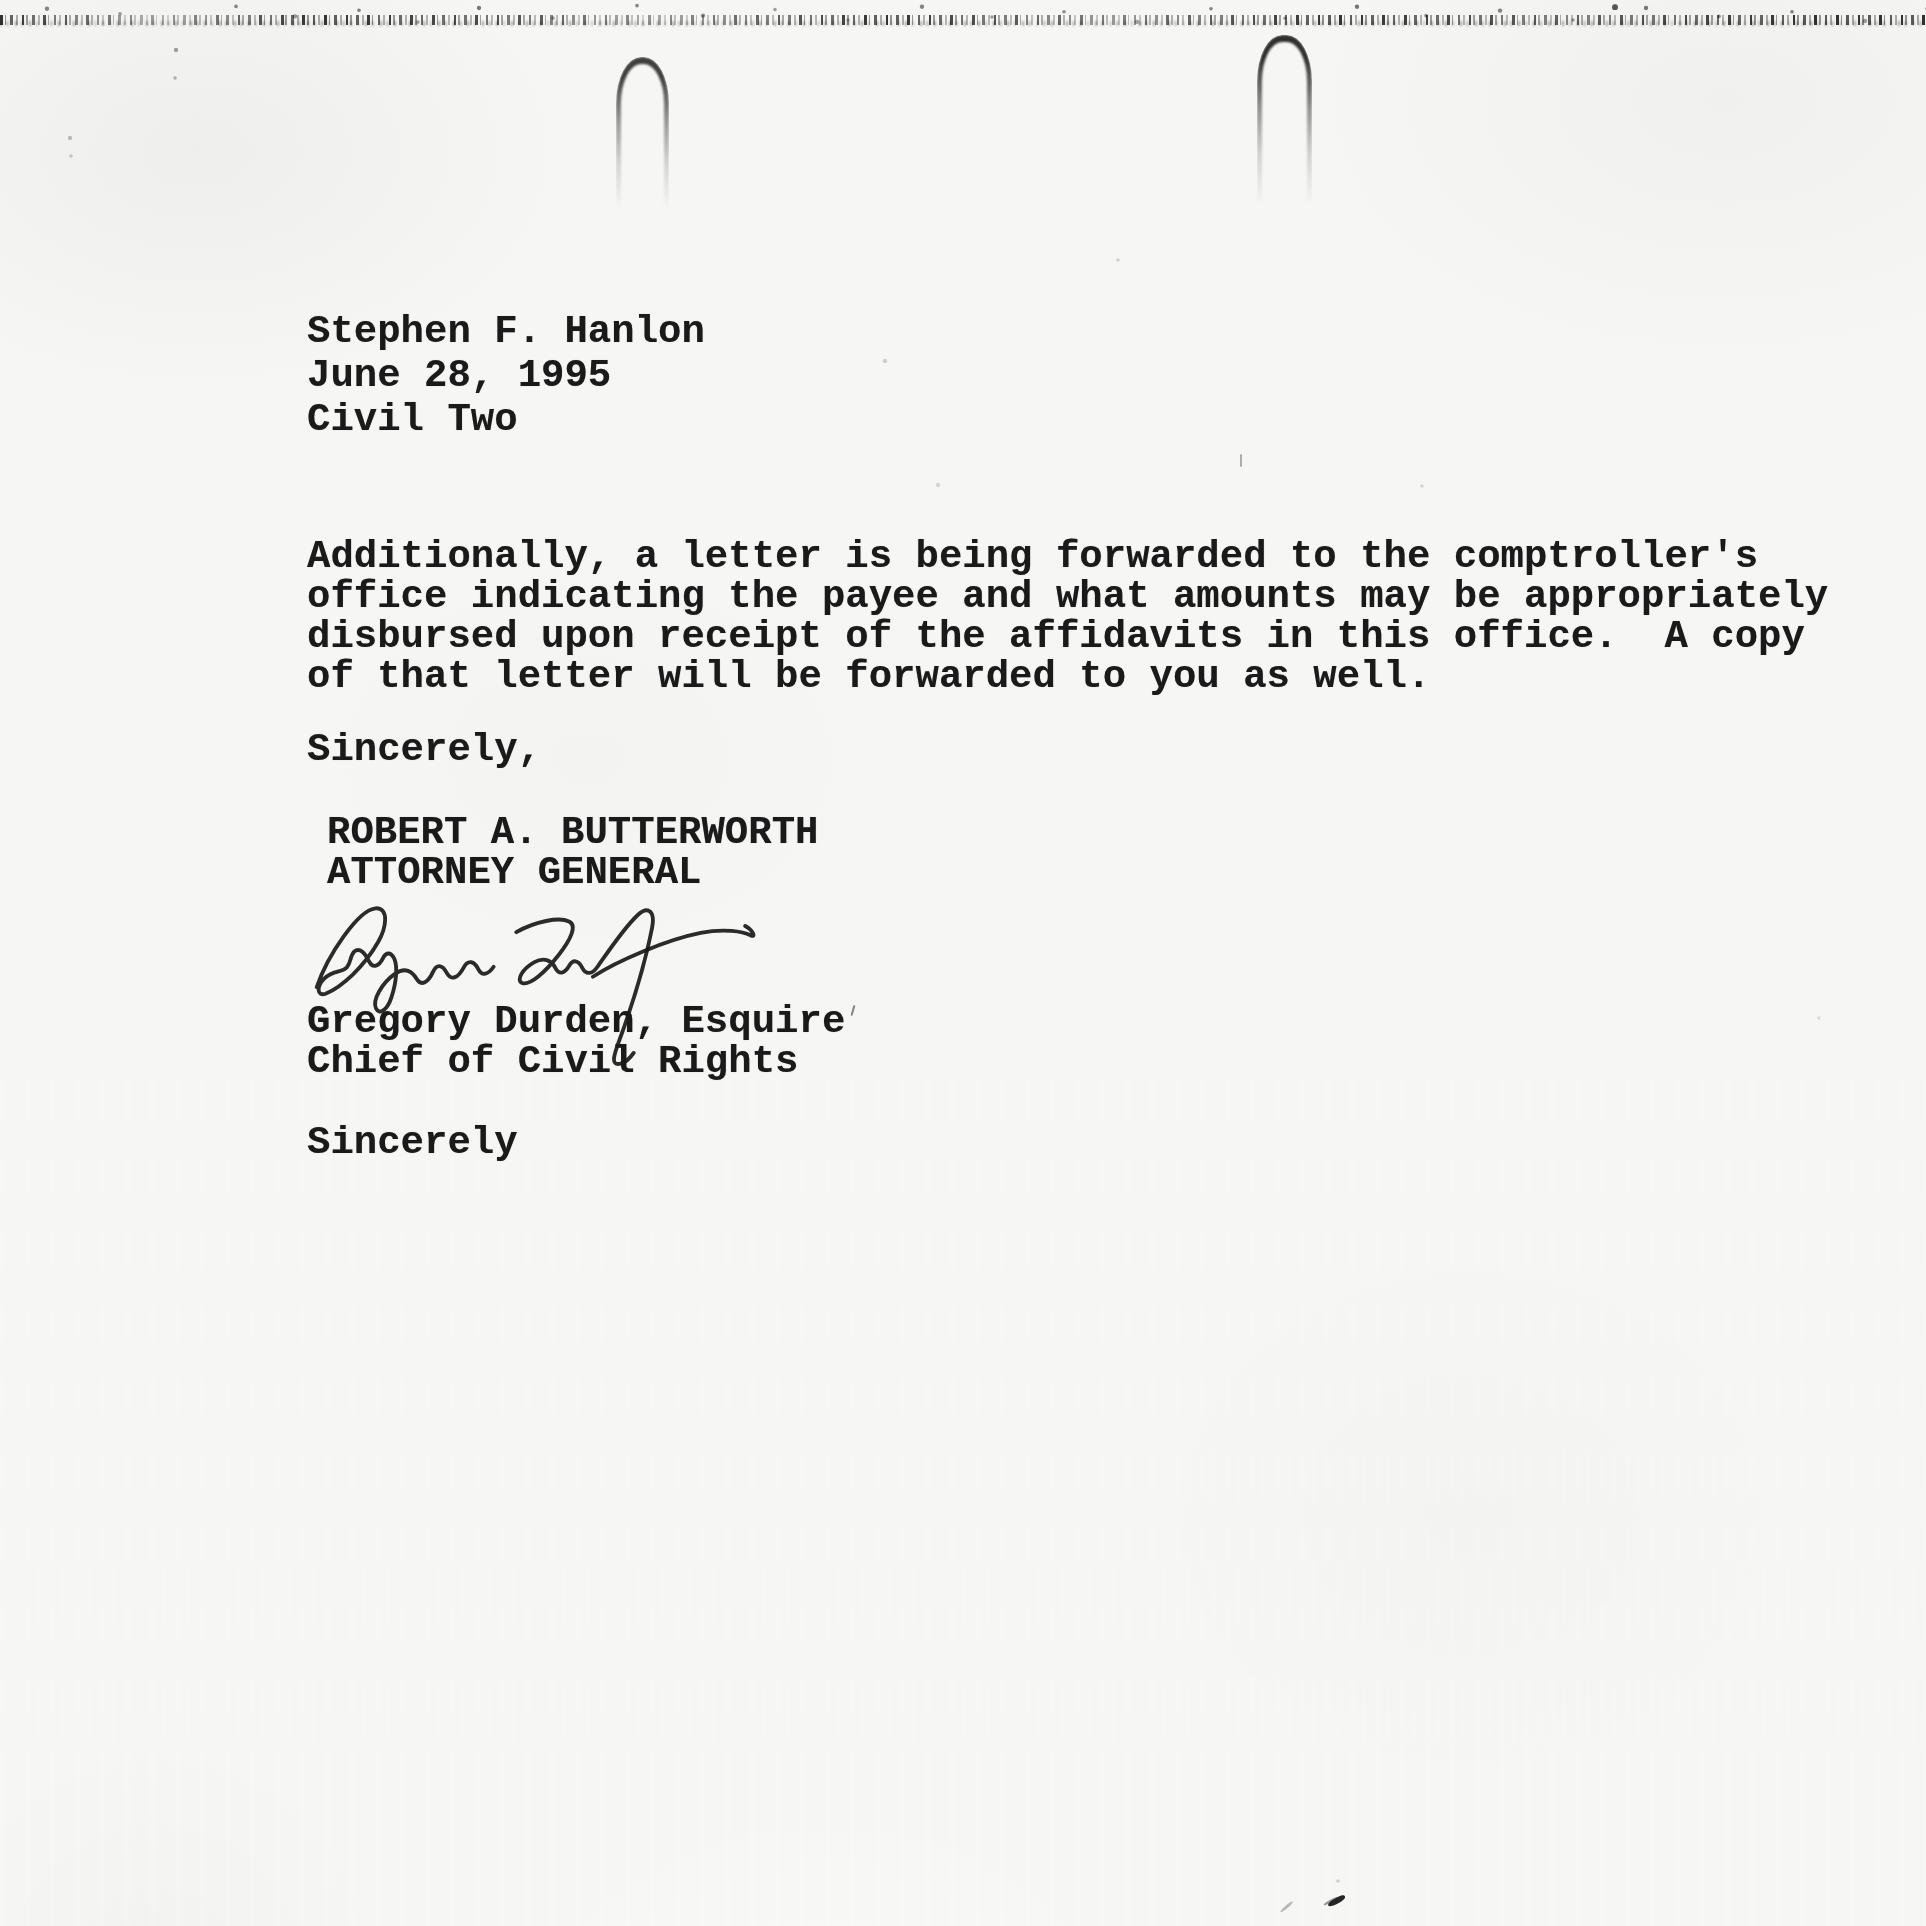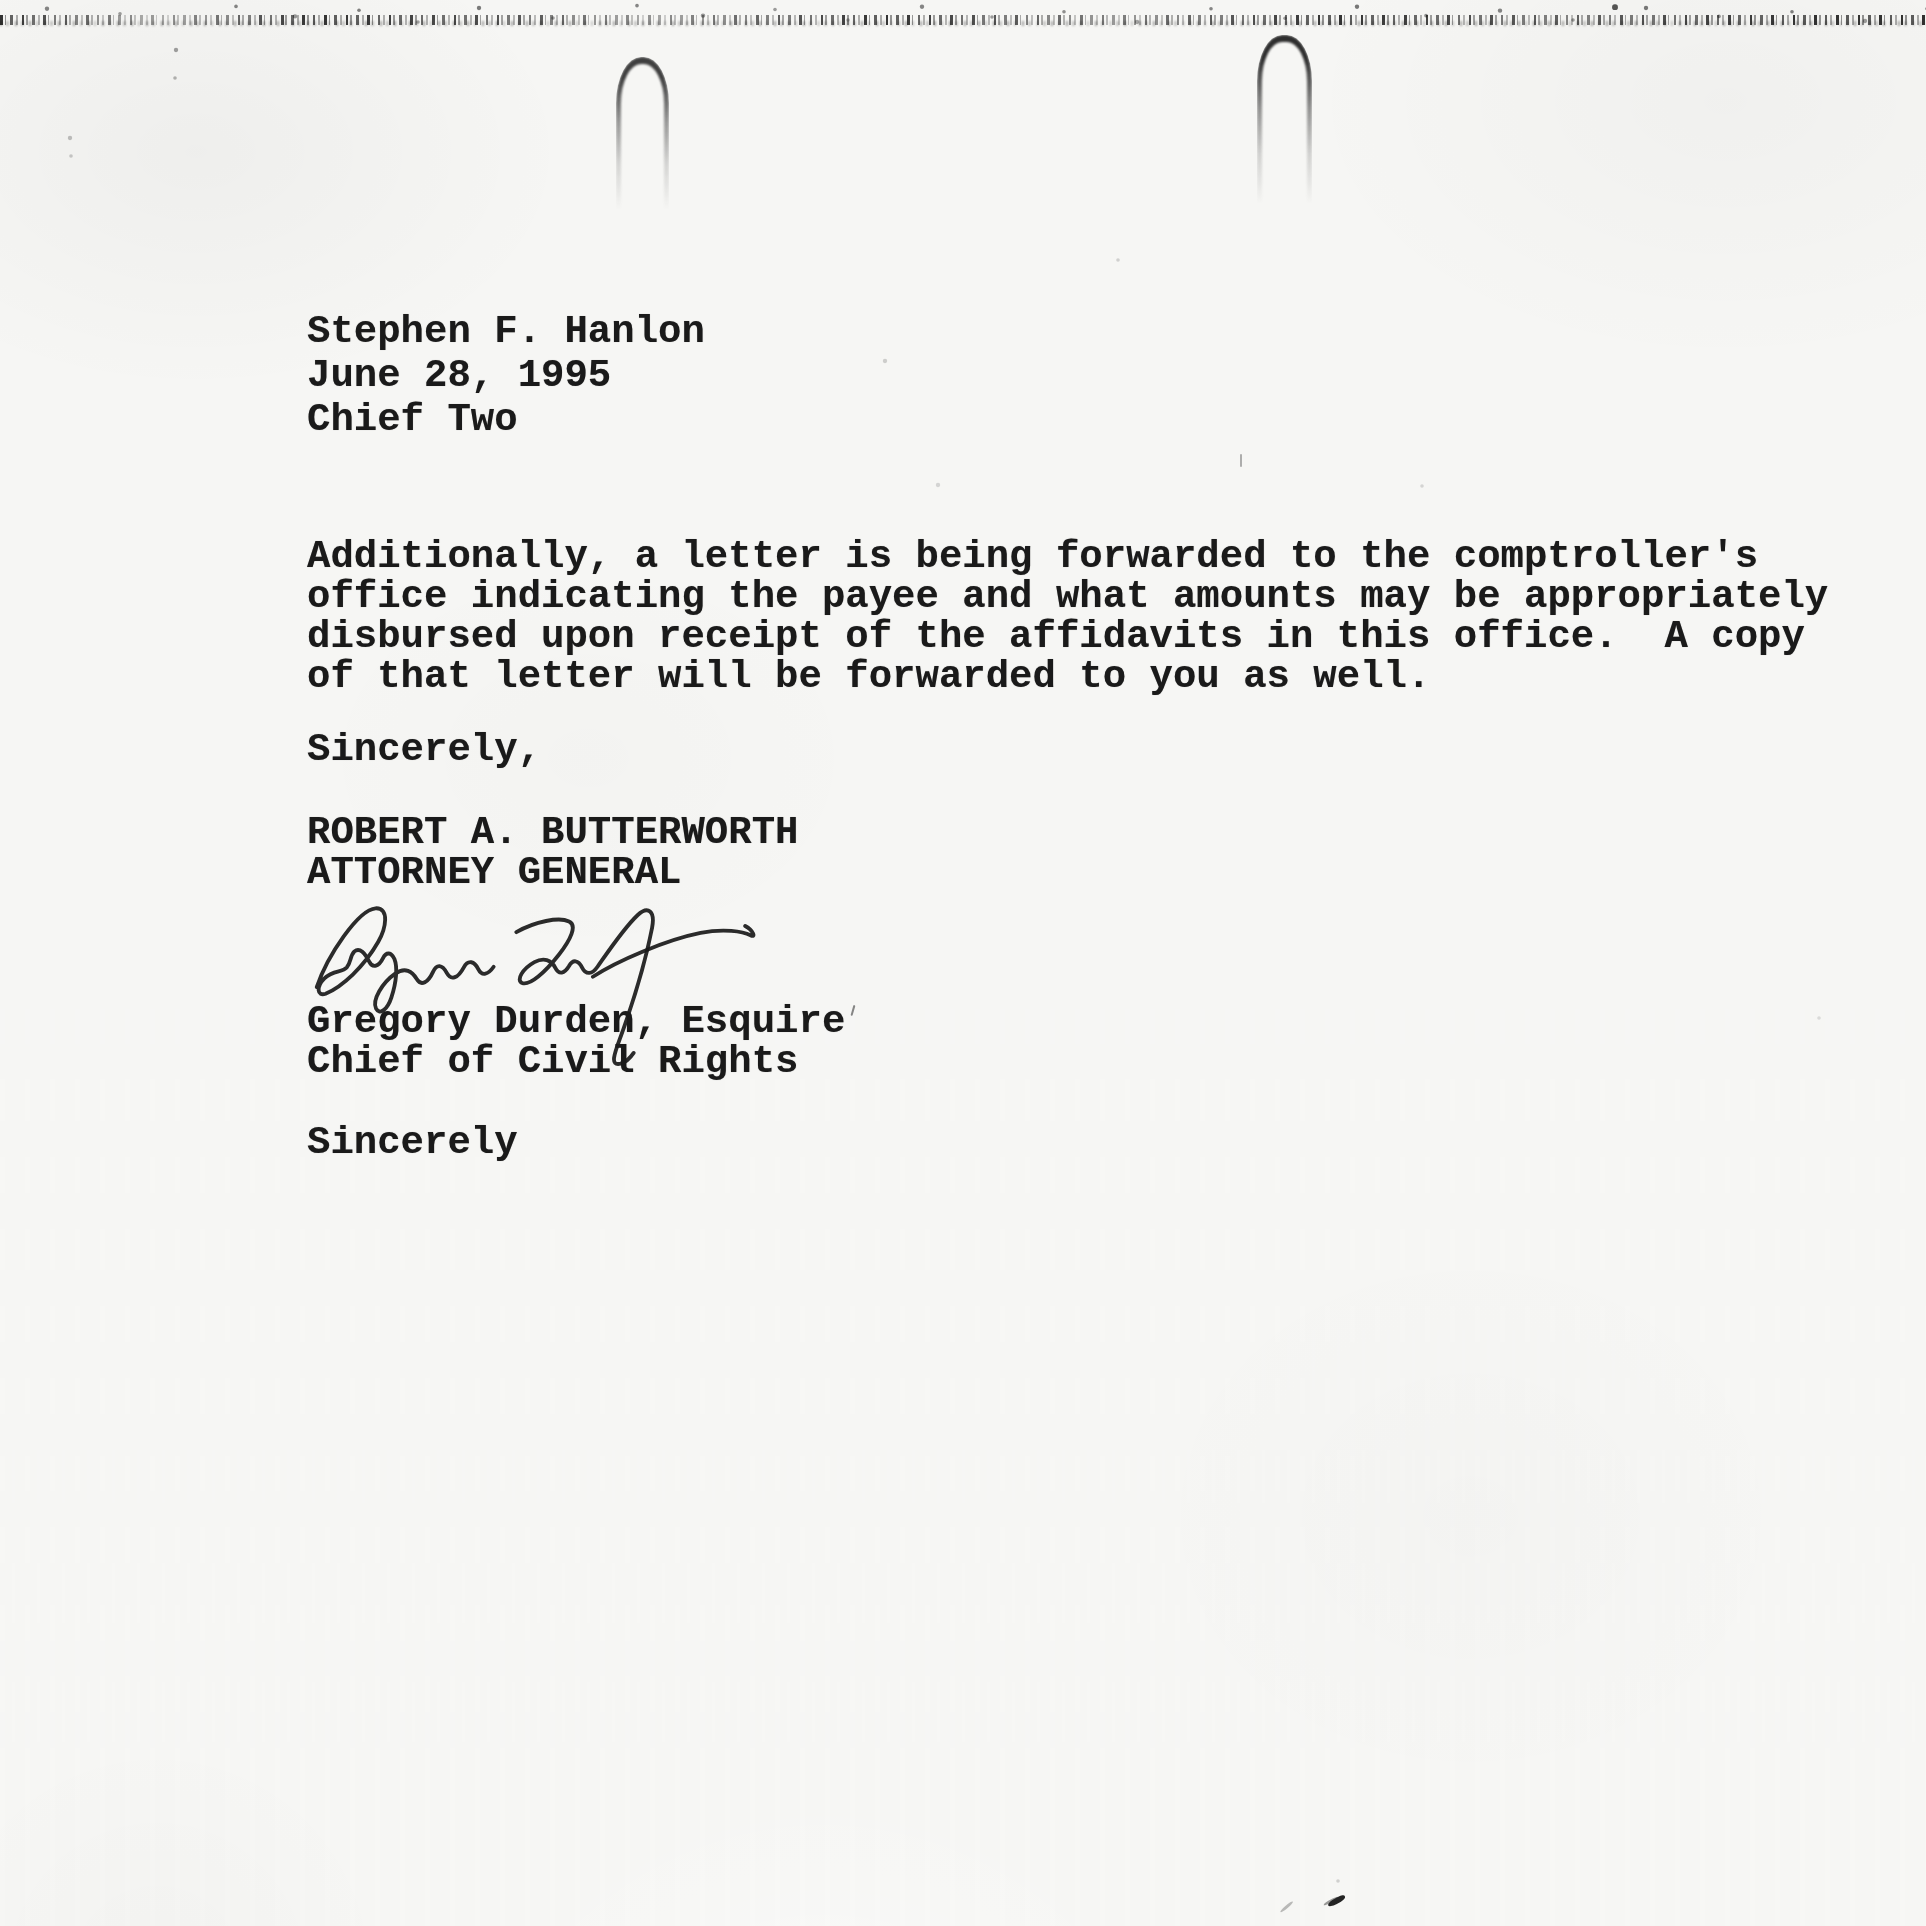--- a/index.html
+++ b/index.html
@@ -87,21 +87,21 @@
   
   .typed{
     position:absolute;left:307px;color:var(--ink);
     font-size:39px;font-weight:700;letter-spacing:0;
     text-shadow:0 0 0.8px rgba(26,26,26,.40);
   }
   .typed .line{white-space:pre;}
   .blk-header{top:310px;line-height:44px;}
   .blk-body{top:537px;line-height:40px;}
   .blk-salutation{top:730px;line-height:40px;text-align:right;}
-  .blk-sender{top:813px;line-height:40px;}
+  .blk-sender{top:813px;line-height:40px;margin-left:20px;}
   .blk-signer{top:1002px;line-height:40px;}
   .blk-enclosure{top:1123px;line-height:40px;}
   
   .signature{position:absolute;left:285px;top:886px;width:485px;height:200px;overflow:visible;}
   .signature path{fill:none;stroke:#191919;stroke-width:10;stroke-linecap:round;stroke-linejoin:round;opacity:.92;}
   .signature{filter:blur(0.2px);}
   
   .mark-squiggle{
     position:absolute;left:1327px;top:1898px;width:18.5px;height:5.8px;
     background:#242424;border-radius:65% 35% 55% 45%;
@@ -127,21 +127,21 @@
 <div class="streaks"></div>
 <div class="noise-band"></div>
 <div class="noise-band-b"></div>
 <div class="speckles"></div>
 <div class="punch punch-left"></div>
 <div class="punch punch-right"></div>
 
 <div class="typed blk-header">
   <div class="line">Stephen F. Hanlon</div>
   <div class="line">June 28, 1995</div>
-  <div class="line">Chief Two</div>
+  <div class="line">Civil Two</div>
 </div>
 
 <div class="typed blk-body">
   <div class="line">Additionally, a letter is being forwarded to the comptroller's</div>
   <div class="line">office indicating the payee and what amounts may be appropriately</div>
   <div class="line">disbursed upon receipt of the affidavits in this office.  A copy</div>
   <div class="line">of that letter will be forwarded to you as well.</div>
 </div>
 
 <div class="typed blk-salutation">

